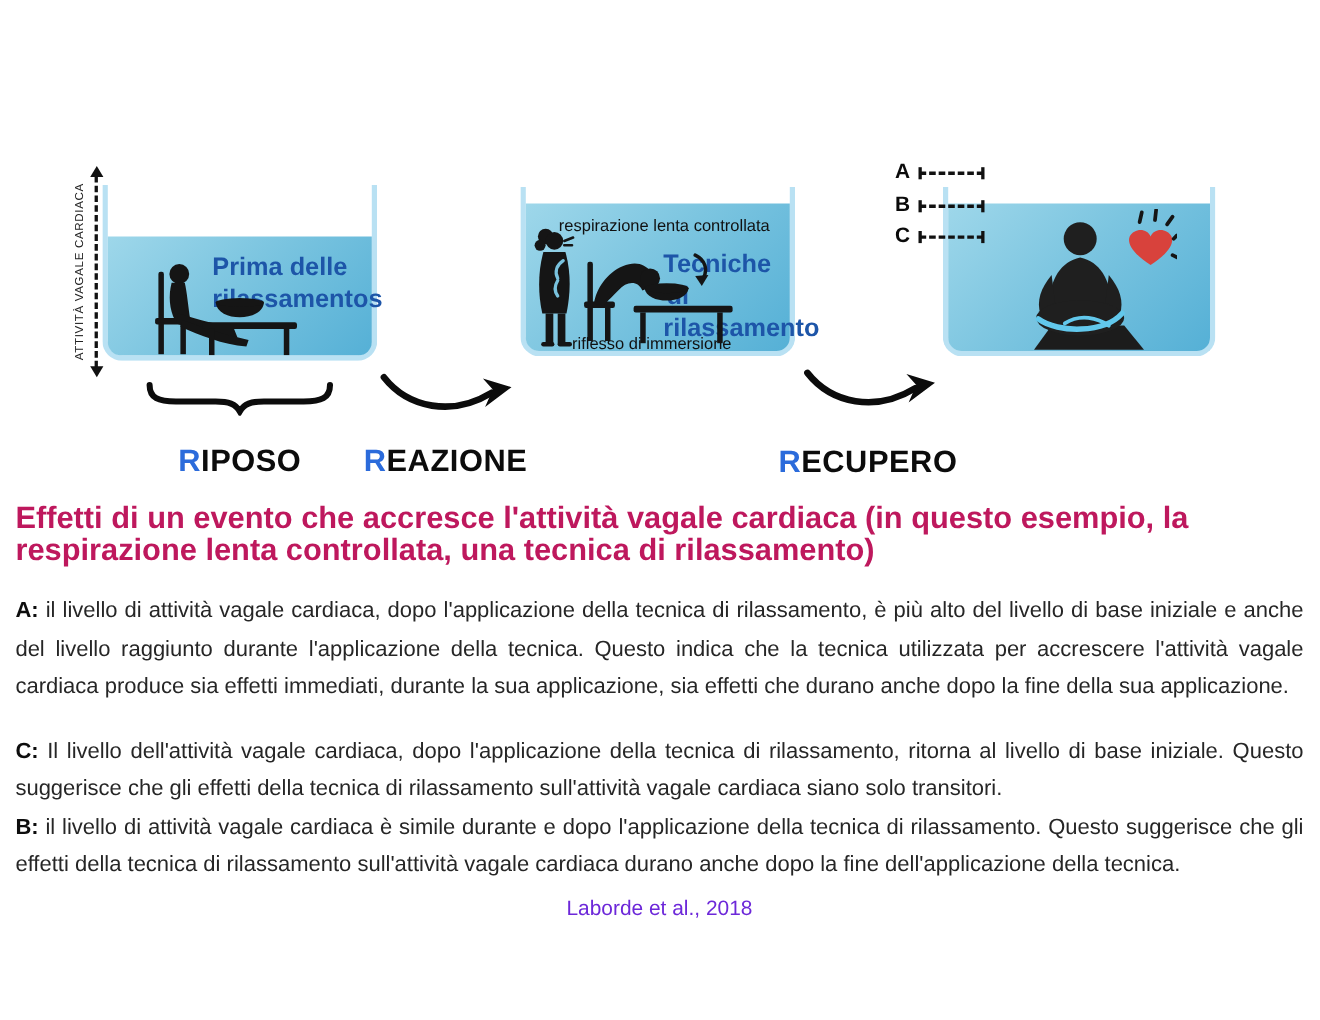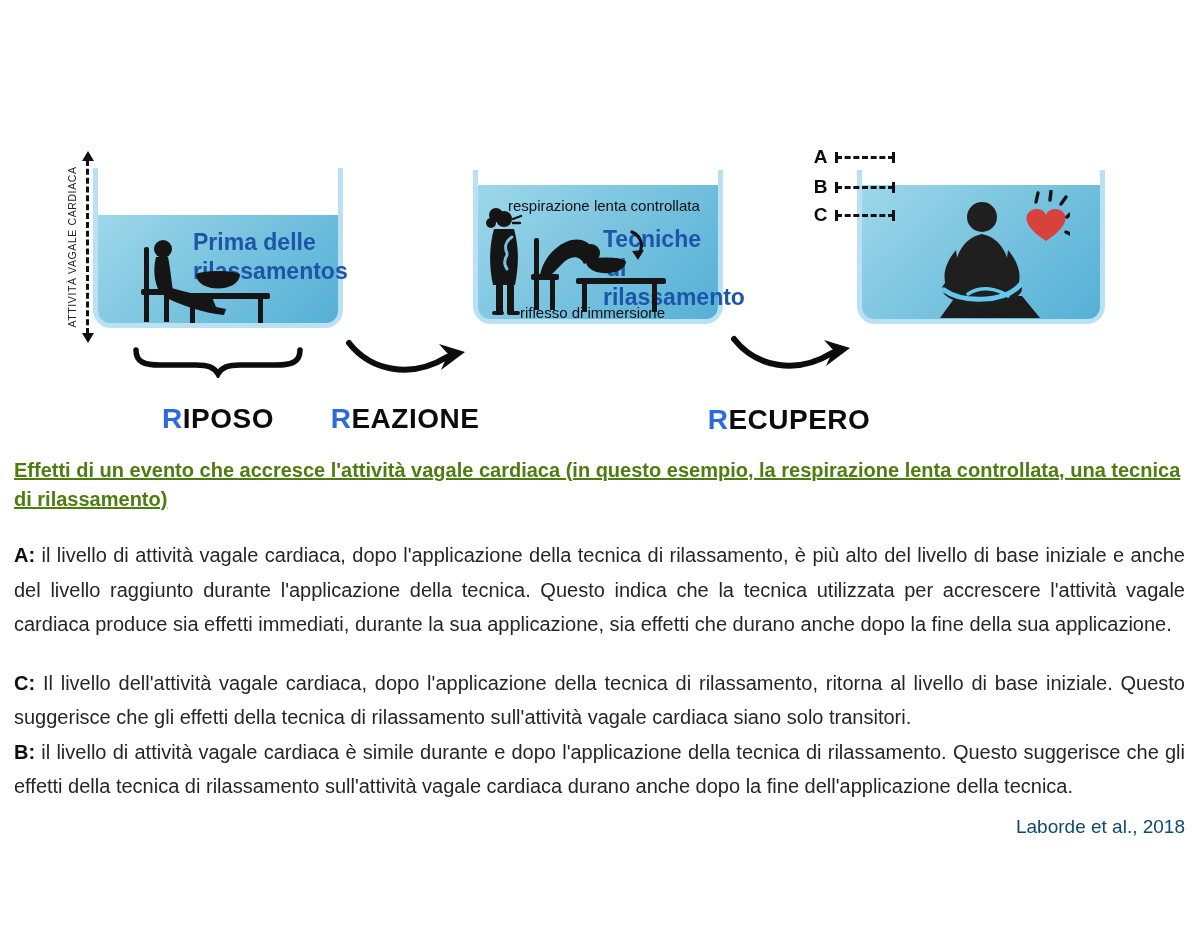--- a/index.html
+++ b/index.html
@@ -39,24 +39,24 @@
   .marker-line::before{left:-1px;}
   .marker-line::after{right:-1px;}
 
   
   .phase{position:absolute;font-weight:bold;font-size:28px;letter-spacing:.5px;color:#0c0c0c;transform:translateX(-50%);white-space:nowrap;margin-top:18px;}
   .phase .first{color:#2b6bdb;}
   .swoosh{position:absolute;}
 
   
   .textblock{position:absolute;left:14px;right:15px;top:456px;}
-  .heading{font-weight:bold;font-size:20px;line-height:29px;color:#4d7c0f;margin:0 0 24px 0;text-decoration:underline;}
+  .heading{font-weight:bold;font-size:28px;line-height:29px;color:#be185d;margin:0 0 24px 0;}
   .para{font-size:20px;line-height:34.5px;text-align:justify;color:#262626;margin:0 0 24px 0;}
   .para b{color:#0d0d0d;}
-  .citation{text-align:right;font-size:19px;color:#0c4a6e;margin-top:-12px;}
+  .citation{text-align:center;font-size:19px;color:#6d28d9;margin-top:-12px;}
 </style>
 </head>
 <body>
 
 <div class="page">
 
   <div class="axis-line"></div>
   <div class="axis-label">ATTIVITÀ VAGALE CARDIACA</div>
 
   <div class="tank tank1">

